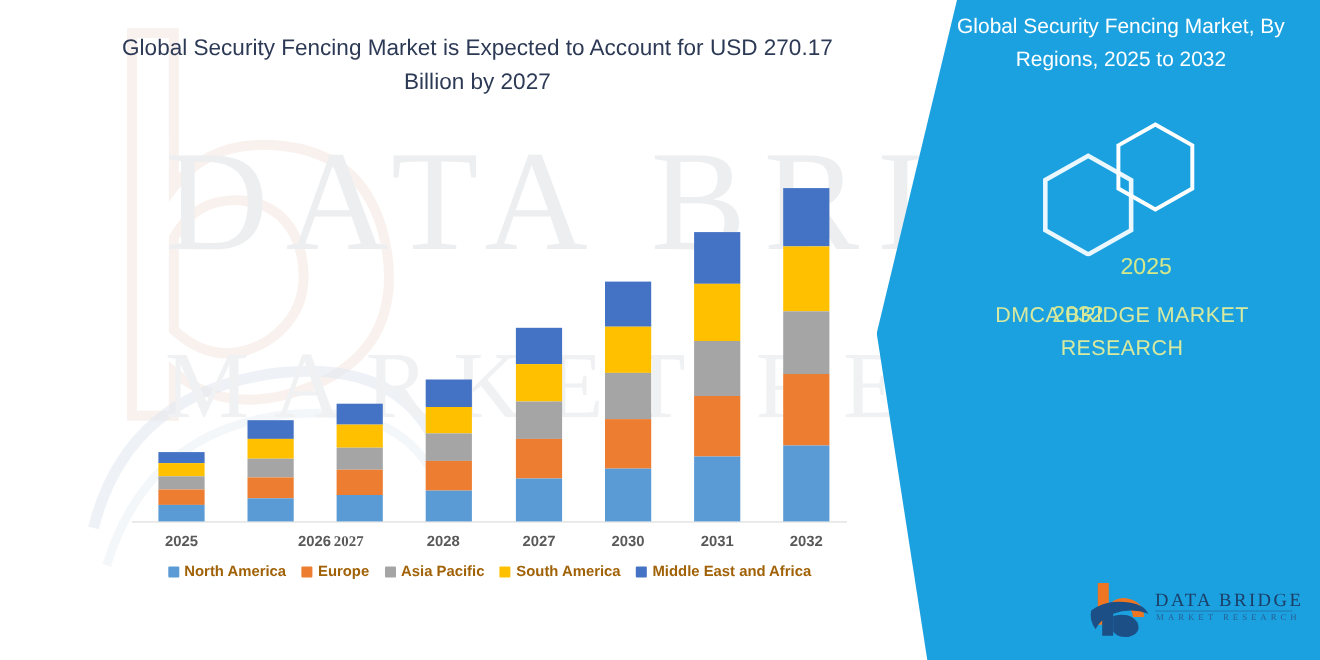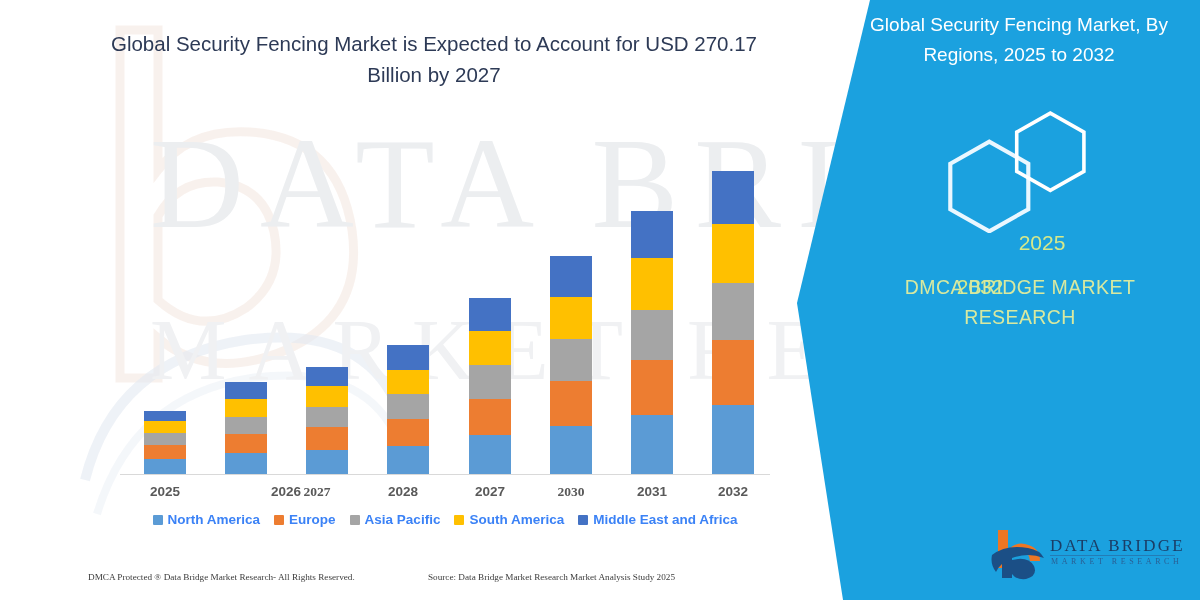--- a/index.html
+++ b/index.html
@@ -56,21 +56,21 @@
   .xlabels{position:absolute;left:120px;top:484px;width:650px;height:18px;}
   .xlabel{
     position:absolute;top:0;width:42px;text-align:center;
     font-size:13.5px;font-weight:bold;color:#595959;
   }
 
   
   .legend{
     position:absolute;left:105px;top:512px;width:680px;
     display:flex;justify-content:center;align-items:flex-end;gap:14px;
-    font-size:13.5px;font-weight:bold;color:#3b82f6;
+    font-size:13.5px;font-weight:bold;color:#a16207;
   }
   .legend-item{display:flex;align-items:center;gap:5px;white-space:nowrap;}
   .swatch{width:10px;height:10px;display:inline-block;border-radius:1px;}
 
   
   .footer{
     position:absolute;left:0;top:566px;width:800px;height:22px;
     display:flex;align-items:center;
     font-family:"Liberation Serif",serif;
     font-size:9.2px;color:#3c3c3c;
@@ -193,21 +193,21 @@
         <div class="seg" style="height: 64.9103px; background: rgb(237, 125, 49);"></div>
         <div class="seg" style="height: 69.0583px; background: rgb(91, 155, 213);"></div>
       </div>
     </div>
   <div class="xlabels" id="xlabels">
       <div class="xlabel" style="left: 24px;">2025</div>
       <div class="xlabel" style="left: 105px; margin-left: 40px;">2026</div>
       <div class="xlabel" style="left: 176px; font-family: Liberation Serif, serif;">2027</div>
       <div class="xlabel" style="left: 262px;">2028</div>
       <div class="xlabel" style="left: 349px;">2027</div>
-      <div class="xlabel" style="left: 430px; font-family: Liberation Serif, serif;">2030</div>
+      <div class="xlabel" style="left: 430px;">2030</div>
       <div class="xlabel" style="left: 511px;">2031</div>
       <div class="xlabel" style="left: 592px;">2032</div>
     </div>
 
   <div class="legend" id="legend">
       <div class="legend-item">
         <span class="swatch" style="background: rgb(91, 155, 213);"></span>
         <span>North America</span>
       </div>
       <div class="legend-item">
@@ -221,24 +221,20 @@
       <div class="legend-item">
         <span class="swatch" style="background: rgb(255, 192, 0);"></span>
         <span>South America</span>
       </div>
       <div class="legend-item">
         <span class="swatch" style="background: rgb(68, 114, 196);"></span>
         <span>Middle East and Africa</span>
       </div>
     </div>
 
-  <div class="footer">
-    <span class="f1">DMCA Protected ® Data Bridge Market Research- All Rights Reserved.</span>
-    <span class="f2">Source: Data Bridge Market Research  Market Analysis Study 2025</span>
-  </div>
 
   <div class="panel-title">Global Security Fencing Market, By Regions, 2025 to 2032</div>
 
   <div class="hexwrap">
     <svg viewBox="0 0 200 135" width="200" height="135" aria-hidden="true">
       <polygon points="40,51 70,34 100,51 100,86 70,103 40,86" transform="translate(-10,28) scale(1.30) translate(-9,-22)" fill="none" stroke="#eaf7ff" stroke-width="3.2"></polygon>
       <polygon points="40,51 70,34 100,51 100,86 70,103 40,86" transform="translate(62,-14) scale(1.12) translate(-9,-8)" fill="none" stroke="#ffffff" stroke-width="3.2"></polygon>
     </svg>
     <div class="hex-label hl-2032">2032</div>
     <div class="hex-label hl-2025">2025</div>

